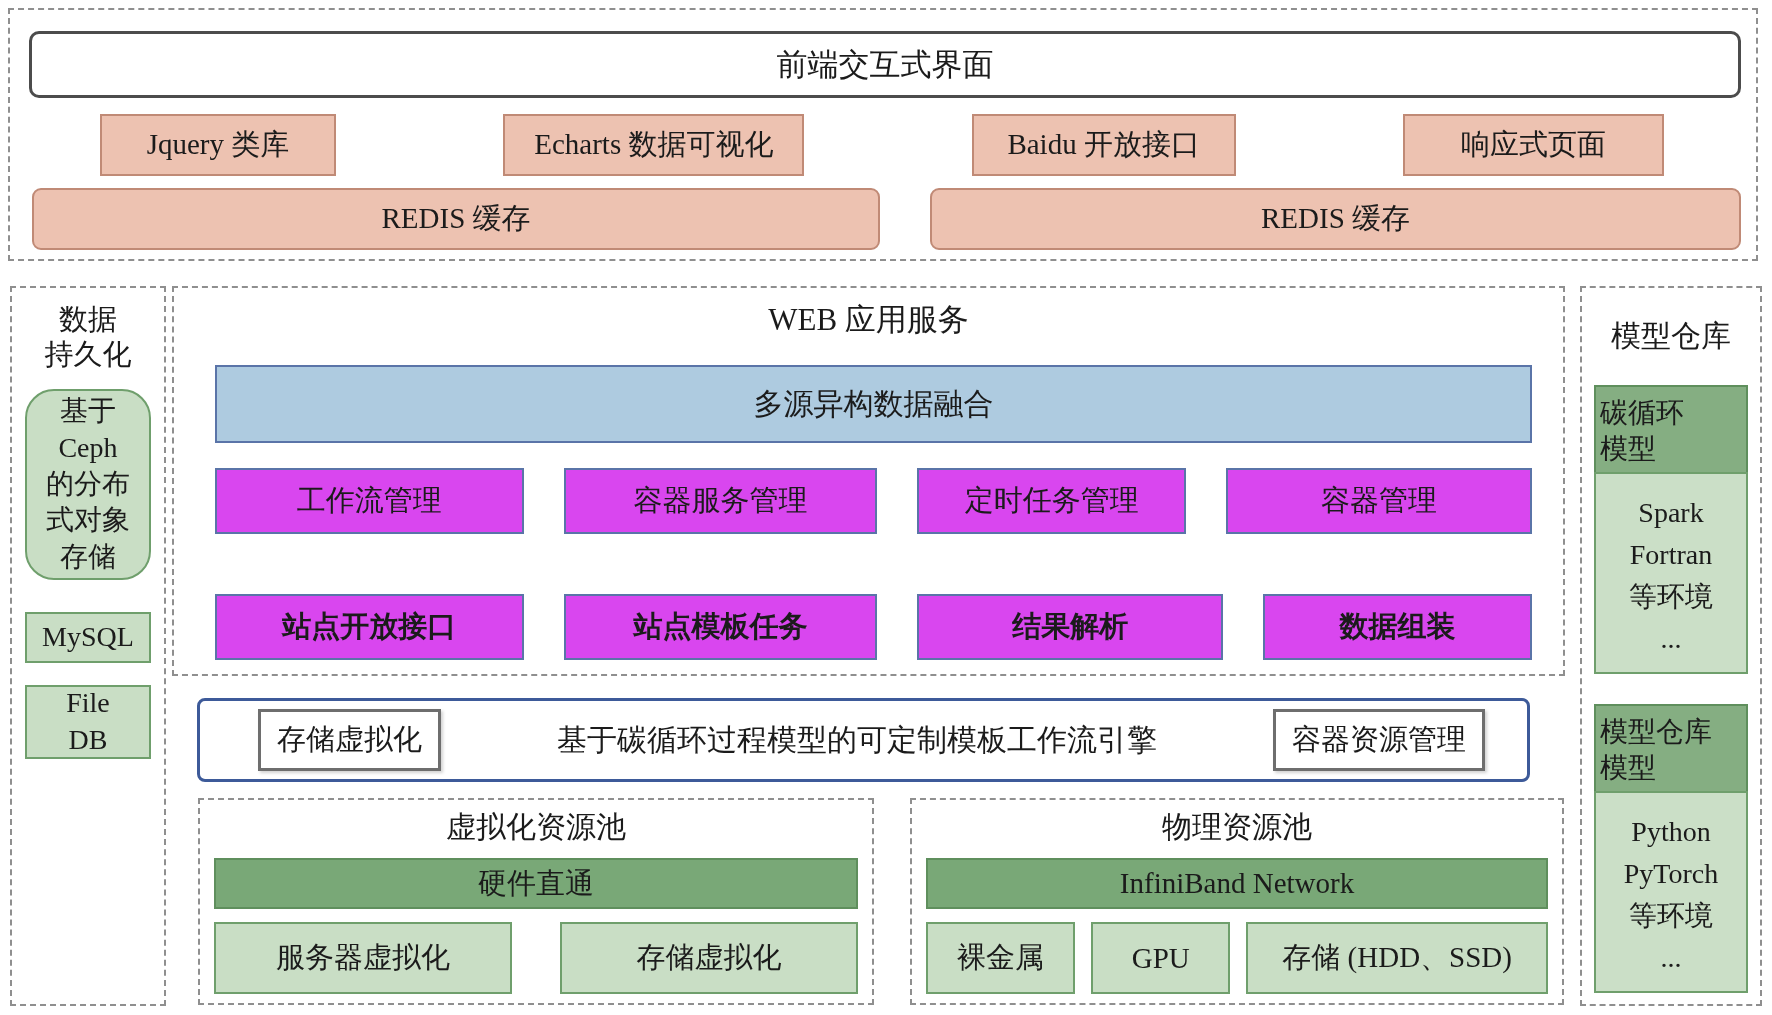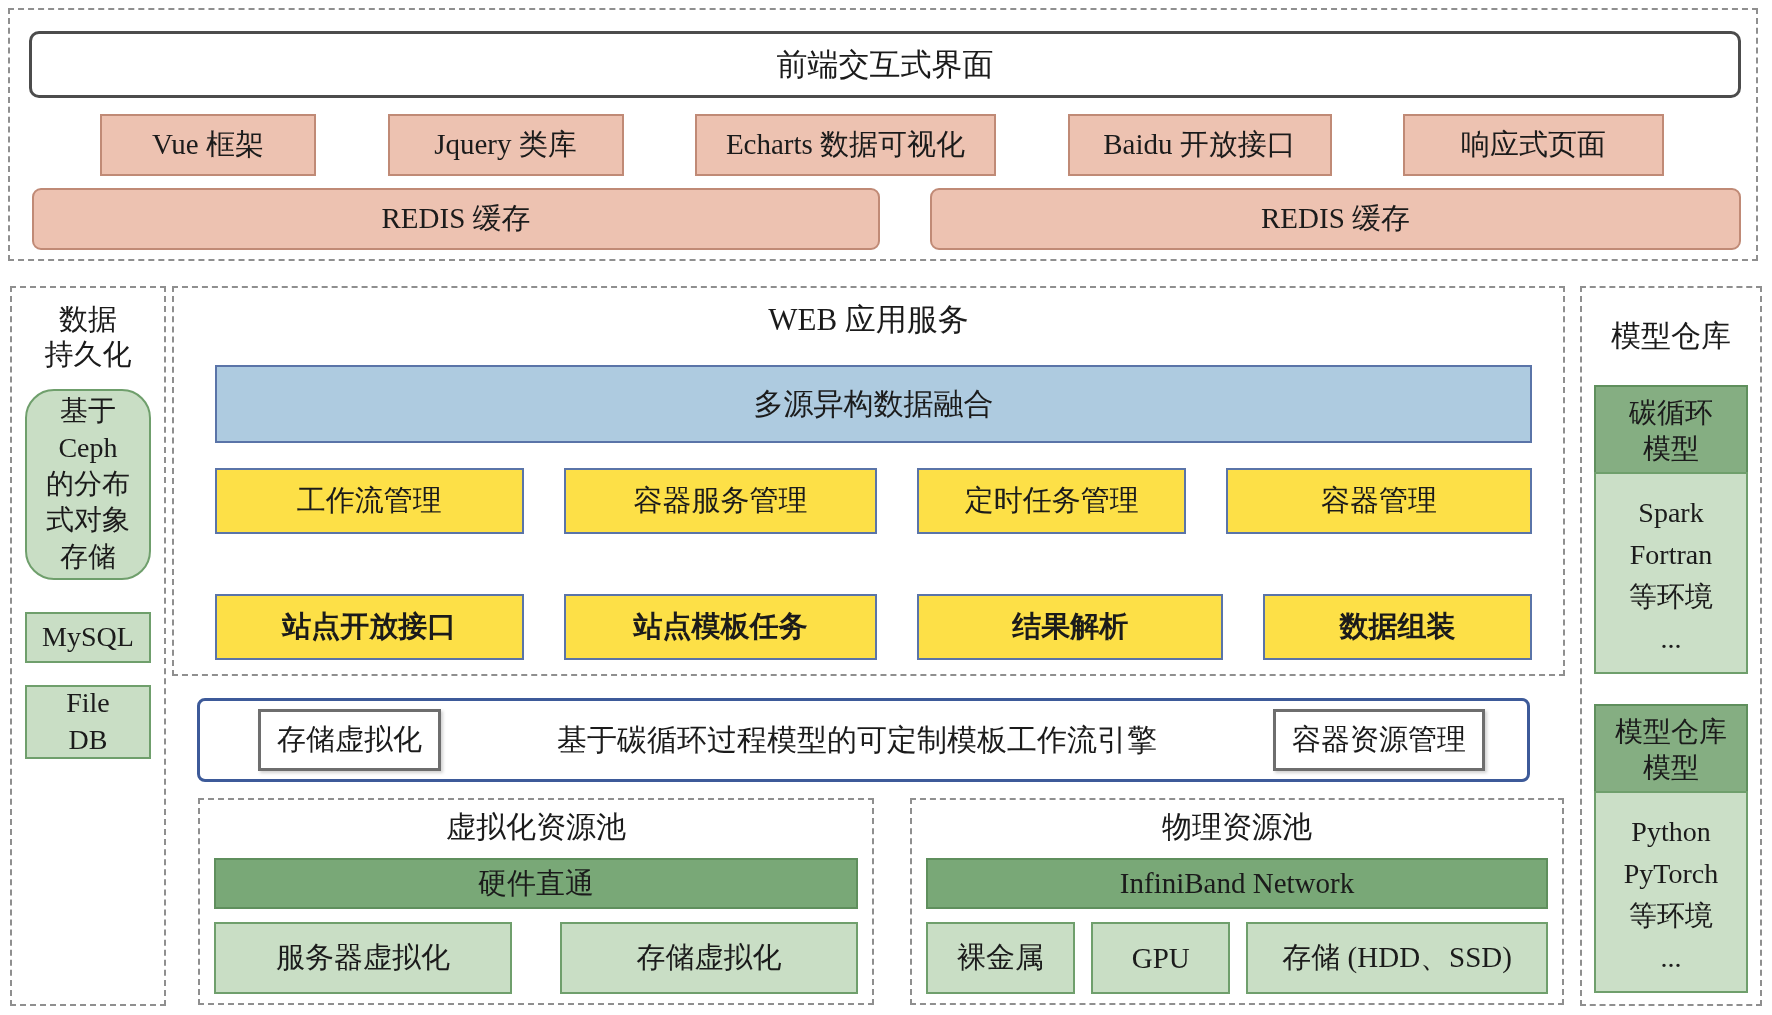--- a/index.html
+++ b/index.html
@@ -51,21 +51,21 @@
   
   .center-col { position:absolute; left:172px; top:0; width:1393px; }
   .web-box { height:390px; }
   .web-title { text-align:center; padding-top:11px; font-size:31px; }
   .fusion-bar {
     margin:24px 31px 0 41px; height:78px;
     background:#aecbe0; border:2px solid #5a74a8; font-size:30px;
   }
   .svc-row { margin:25px 31px 0 41px; display:flex; gap:40px; }
   .svc-row.second { margin-top:60px;font-weight:bold; }
-  .svc { height:66px; background:#fde047; border:2px solid #5a74a8; font-size:29px; }
+  .svc { height:66px; background:#d946ef; border:2px solid #5a74a8; font-size:29px; }
   .svc.f1{flex:1.15}.svc.f2{flex:1.17}.svc.f3{flex:1.14}.svc.f4{flex:1}
 
   .engine-box {
     margin:22px 35px 0 25px; height:84px;
     border:3px solid #3d5a99; border-radius:8px; background:#fff;
     display:flex; align-items:center;
   }
   .badge {
     background:#fff; border:3px solid #6e6e6e; padding:8px 16px;
     font-size:29px; box-shadow:2px 2px 3px rgba(0,0,0,0.18); white-space:nowrap;
@@ -91,38 +91,37 @@
   .pool-item.p1{flex:1}.pool-item.p2{flex:0.93}.pool-item.p3{flex:2.05}
 
   
   .right-col { position:absolute; left:1580px; top:0; width:182px; height:720px; }
   .rc-title { text-align:center; padding-top:28px; font-size:30px; }
   .rc-group { margin:0 12px; }
   .rc-group.g1 { margin-top:28px; }
   .rc-group.g2 { margin-top:30px; }
   .rc-header {
     background:#85ae82; border:2px solid #5f8f5d; border-bottom:none;
-    text-align:center; font-size:28px; line-height:1.27; padding:8px 12px 6px;
+    text-align:left; font-size:28px; line-height:1.27; padding:8px 4px 6px;
   }
   .rc-body {
     background:#cbdfc7; border:2px solid #6f9f6c;
     text-align:center; font-size:28px; line-height:1.5; padding:18px 0 12px;
   }
 </style>
 </head>
 <body>
 
 <div class="canvas">
 
   <div class="top-section dashed">
     <div class="front-box center-flex">
       <span>前端交互式界面</span>
     </div>
     <div class="tech-row">
-      <div class="tech w1 center-flex">Vue 框架</div>
       <div class="tech w2 center-flex">Jquery 类库</div>
       <div class="tech w3 center-flex">Echarts 数据可视化</div>
       <div class="tech w4 center-flex">Baidu 开放接口</div>
       <div class="tech w5 center-flex">响应式页面</div>
     </div>
     <div class="redis-row">
       <div class="redis left center-flex">REDIS 缓存</div>
       <div class="redis right center-flex">REDIS 缓存</div>
     </div>
   </div>

